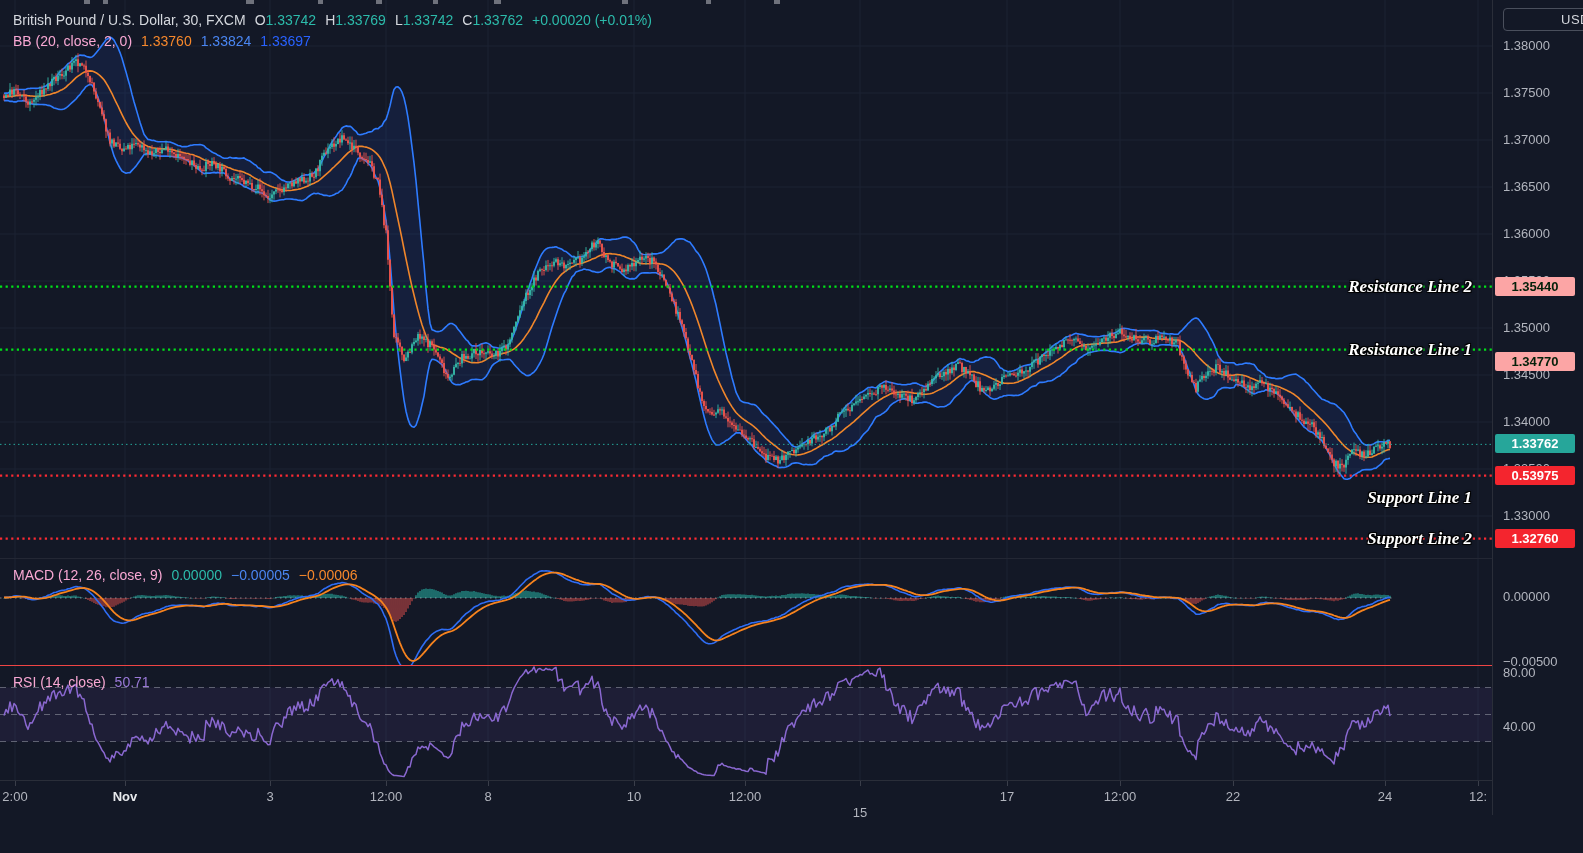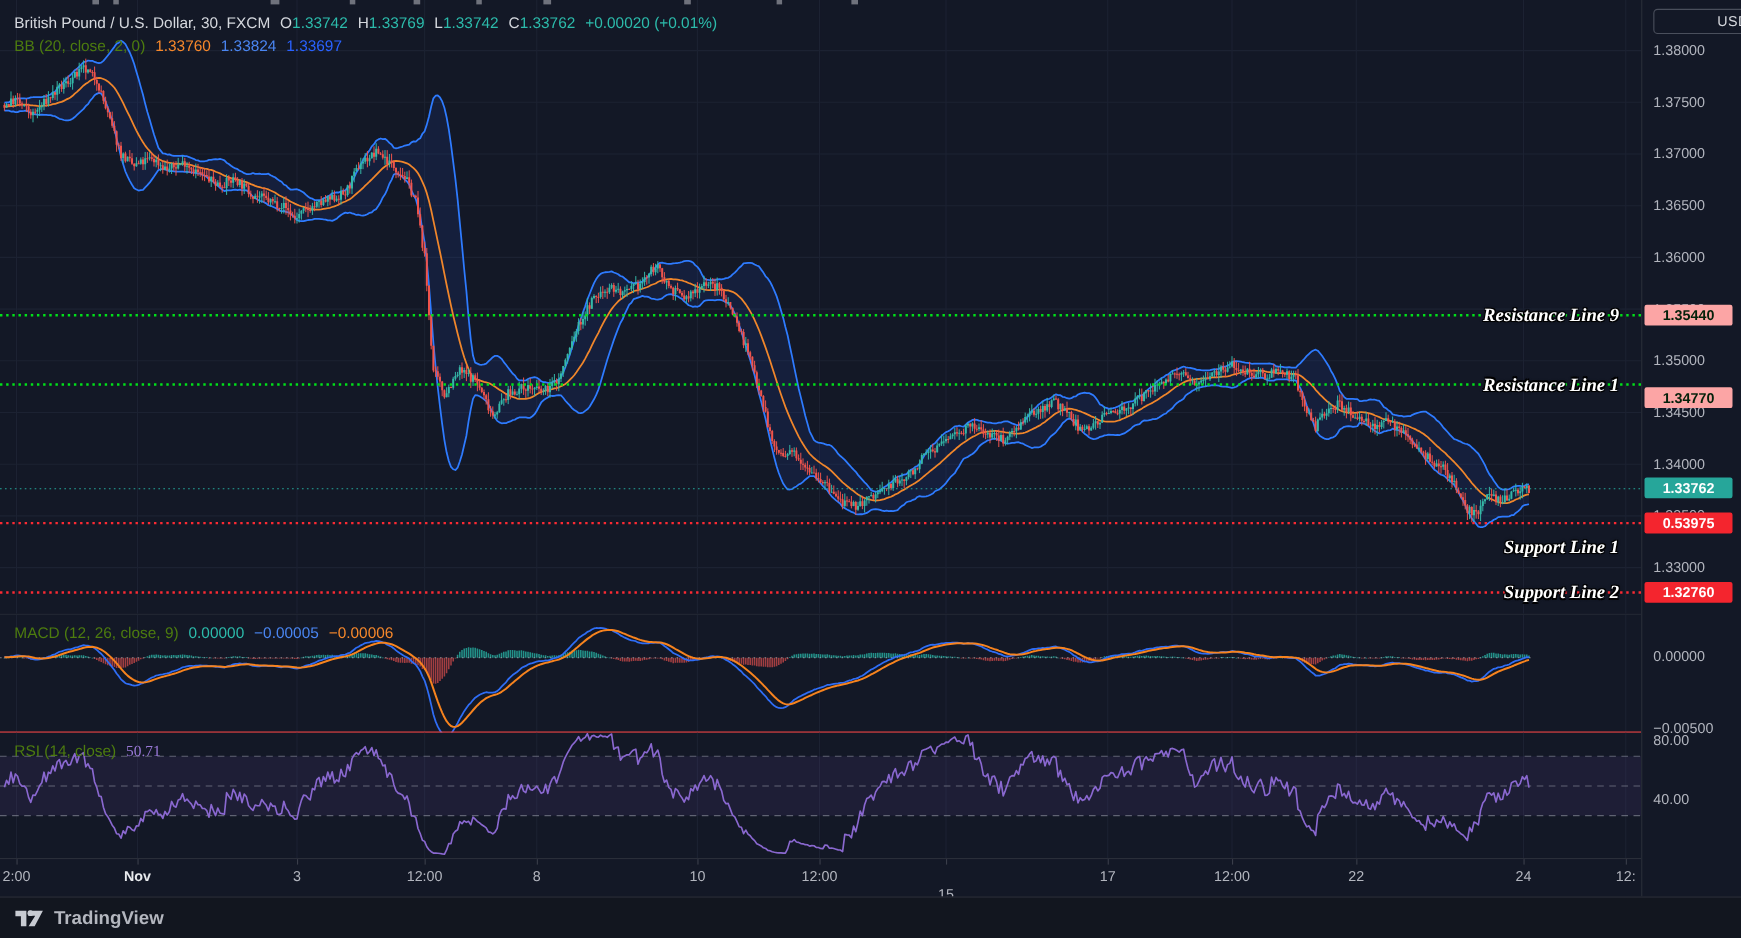--- a/index.html
+++ b/index.html
@@ -9,23 +9,23 @@
   .panel{position:absolute;left:0;width:1492px;}
   #main-panel{top:0;height:558px;}
   #macd-panel{top:558px;height:107px;border-top:1px solid #232734;}
   #rsi-panel{top:665px;height:115px;border-top:1px solid #ef4444;}
   #time-axis{position:absolute;left:0;top:780px;width:1492px;height:35px;border-top:1px solid #2a2e39;}
   #footer{position:absolute;left:0;top:815px;width:1583px;height:38px;border-top:1px solid #2a2e39;
           display:flex;align-items:center;padding-left:13px;box-sizing:border-box;gap:9px;background:#12161f;}
   #price-axis{position:absolute;left:1492px;top:0;width:91px;height:815px;border-left:1px solid #2a2e39;background:#131826;}
   .legend{position:absolute;left:13px;z-index:5;white-space:nowrap;font-size:14px;color:#d5d8de;}
   .legend .row{display:flex;gap:9px;align-items:baseline;}
-  .k{color:#d5d8de;} .dim{color:#4d7c0f;}
+  .k{color:#d5d8de;} .dim{color:#f9a8d4;}
   .c-teal{color:#2cbbab;} .c-orange{color:#f7882b;} .c-blue{color:#4a86f2;} .c-blue2{color:#2962ff;}
-  .c-purple{color:#9a79d8;font-family:Liberation Serif, serif;}
+  .c-purple{color:#9a79d8;}
   #legend-main{top:12px;}
   #legend-main .row2{margin-top:5px;}
   #legend-macd{top:8px;text-align:right;} #legend-rsi{top:8px;}
   .plabel{position:absolute;left:10px;height:16px;line-height:16px;font-size:13px;color:#b2b5be;}
   .badge{position:absolute;left:2px;width:80px;height:19px;line-height:19px;text-align:center;
          font-size:13px;font-weight:700;border-radius:2px;z-index:4;}
   .badge.res{background:#fca5a5;color:#04210a;}
   .badge.sup{background:#f4252e;color:#fff;}
   .badge.cur{background:#26a69a;color:#fff;}
   #usd-badge{position:absolute;left:10px;top:8px;width:50px;height:21px;line-height:21px;text-align:right;
@@ -104,21 +104,21 @@
         <span><span class="k">C</span><span class="c-teal">1.33762</span></span>
         <span class="c-teal">+0.00020 (+0.01%)</span>
       </div>
       <div class="row row2">
         <span class="dim">BB (20, close, 2, 0)</span>
         <span class="c-orange">1.33760</span>
         <span class="c-blue">1.33824</span>
         <span class="c-blue2">1.33697</span>
       </div>
     </div>
-  <div class="level-label" style="top: 275.64px;">Resistance Line 9</div>
+  <div class="level-label" style="top: 275.64px;">Resistance Line 2</div>
       <div class="level-label" style="top: 338.62px;">Resistance Line 1</div>
       <div class="level-label" style="top: 487px;">Support Line 1</div>
       <div class="level-label" style="top: 527.56px;">Support Line 2</div>
     </div>
 
   <div class="panel" id="macd-panel">
     <svg id="svg-macd" width="1492" height="107">
         <line x1="15" y1="0" x2="15" y2="107" stroke="#1c2232" stroke-width="1"></line>
         <line x1="125" y1="0" x2="125" y2="107" stroke="#1c2232" stroke-width="1"></line>
         <line x1="270" y1="0" x2="270" y2="107" stroke="#1c2232" stroke-width="1"></line>
@@ -223,22 +223,14 @@
       <div class="plabel" style="top: 654px;">−0.00500</div>
       <div class="plabel" style="top: 665px;">80.00</div>
       <div class="plabel" style="top: 719px;">40.00</div>
       <div class="badge res" style="top: 276.64px;">1.35440</div>
       <div class="badge res" style="top: 352px;">1.34770</div>
       <div class="badge sup" style="top: 465.58px;">0.53975</div>
       <div class="badge sup" style="top: 528.56px;">1.32760</div>
       <div class="badge cur" style="top: 434.372px;">1.33762</div>
     </div>
 
-  <div id="footer">
-    <svg width="27" height="24" viewBox="0 0 27 24" style="position:static">
-      <path d="M1 5 H11 V19 H6 V10 H1 Z" fill="#c8cbd2"></path>
-      <path d="M13 5 H26 L18.5 19 H13 L19 9.6 H13 Z" fill="#c8cbd2"></path>
-      <circle cx="14.6" cy="7.2" r="2.6" fill="#c8cbd2"></circle>
-    </svg>
-    <span id="logo-text">TradingView</span>
-  </div>
 
 </div>
 
 </body></html>

